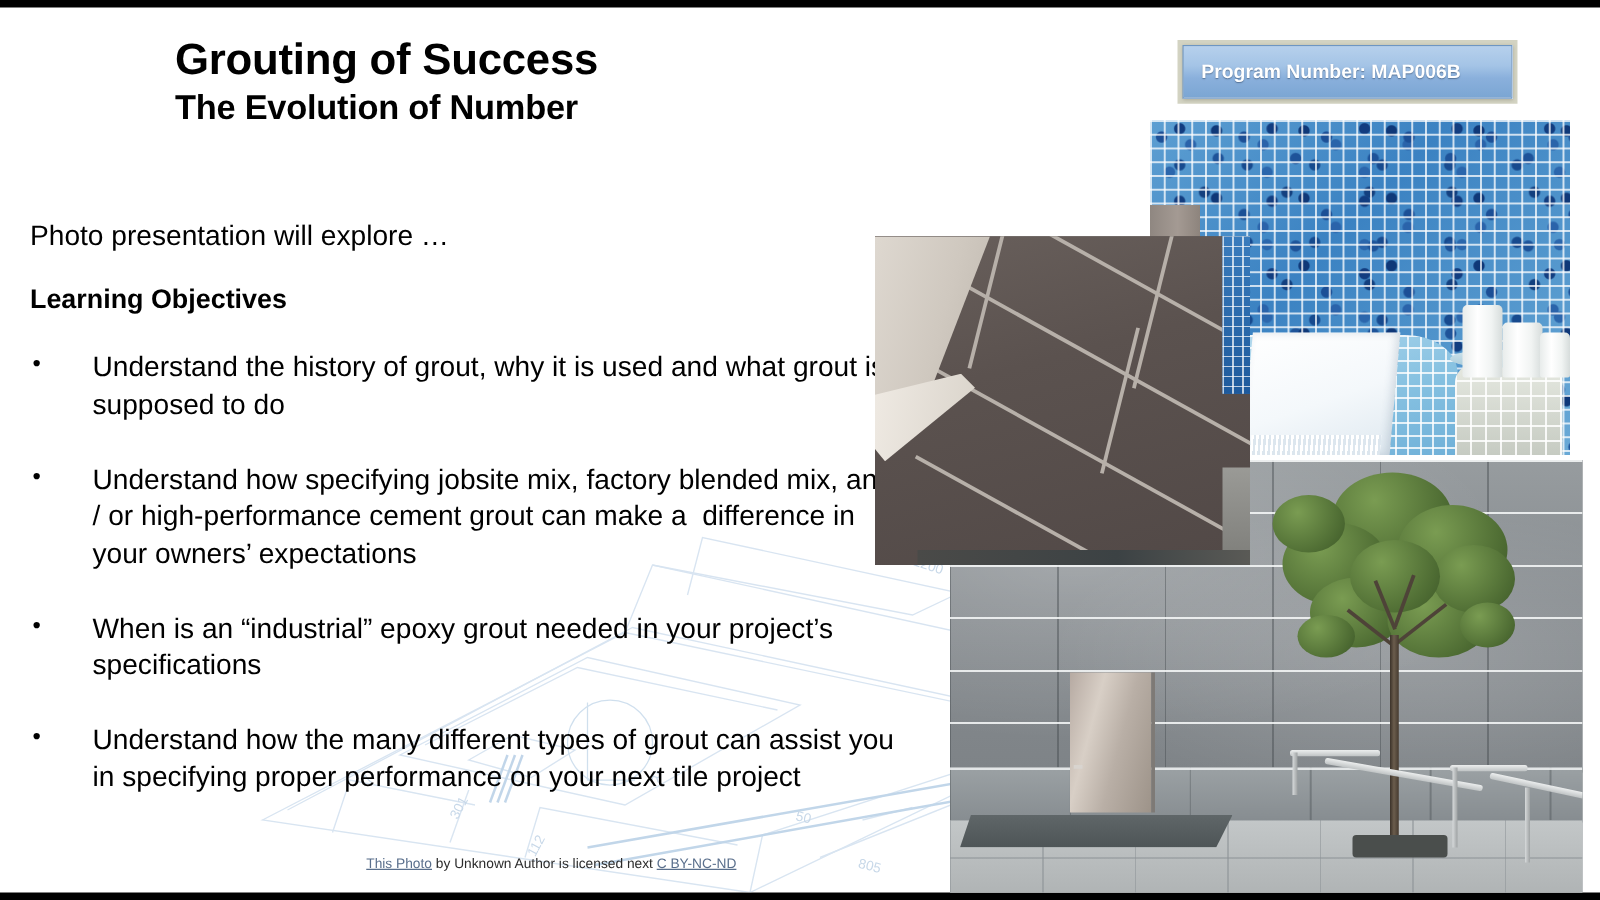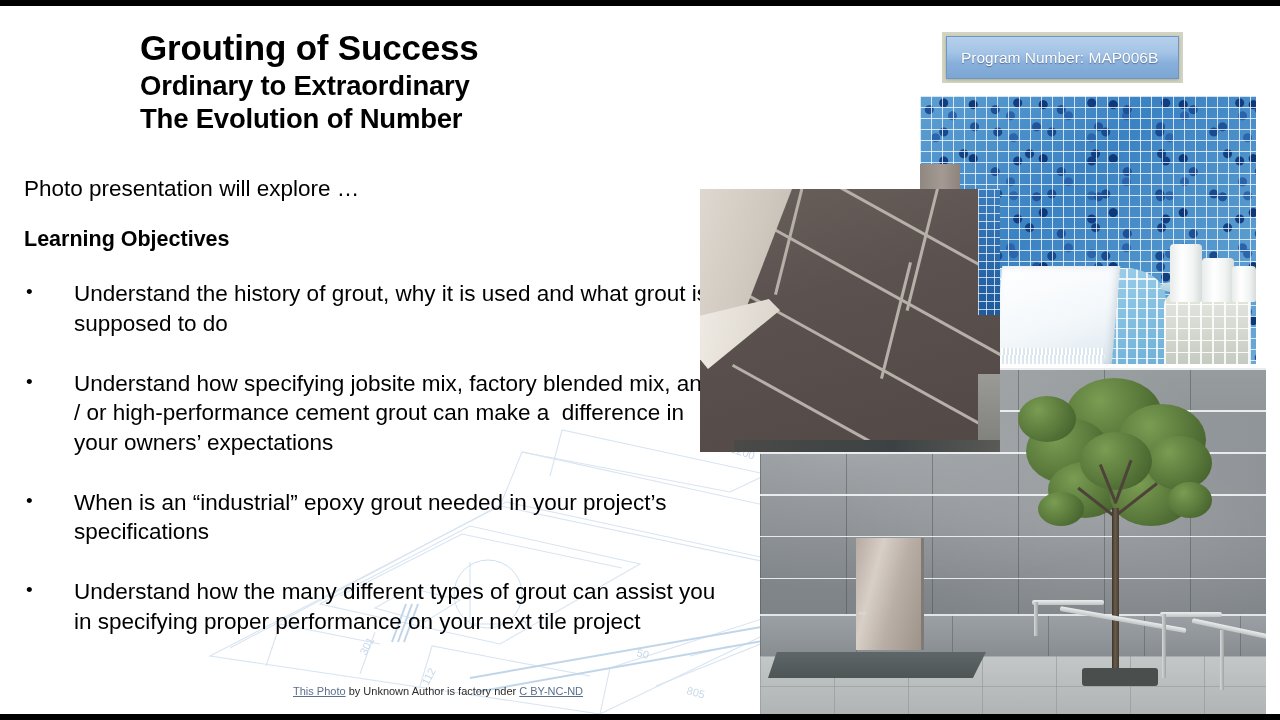--- a/index.html
+++ b/index.html
@@ -61,28 +61,29 @@
     font-weight: bold;
     line-height: 1.22;
     letter-spacing: -0.2px;
   }
 
   
   #program-badge {
     position: absolute;
     left: 946px;
     top: 30px;
-    width: 233px;
+    width: 264px;
     height: 43px;
     background: linear-gradient(to bottom, #b6d0ec 0%, #a4c4e6 38%, #8ab0dc 62%, #7ba6d3 100%);
     border: 1px solid #6e96c2;
     box-shadow: 0 0 0 4px rgba(150,150,110,0.42), 0 1px 3px rgba(0,0,0,0.28);
     display: flex;
     align-items: center;
     padding-left: 14px;
+    font-weight: bold;
   }
   #program-badge .badge-text {
     font-size: 15.5px;
     color: #ffffff;
     text-shadow: 0 1px 1px rgba(40,60,90,0.55);
     white-space: nowrap;
   }
 
   
   #body-block {
@@ -455,21 +456,20 @@
         <text x="516" y="338" transform="rotate(14 516 338)">805</text>
         <text x="632" y="318" transform="rotate(-68 632 318)">906</text>
         <text x="682" y="300" transform="rotate(-68 682 300)">10</text>
         <text x="126" y="272" transform="rotate(-62 126 272)">7</text>
         <text x="350" y="268" transform="rotate(16 350 268)">R</text>
       </g>
     </svg>
 
     <div id="title-block">
       <div class="title-line-1">Grouting of Success</div>
-      <div class="title-line-2">Ordinary to Extraordinary</div>
       <div class="title-line-3">The Evolution of Number</div>
     </div>
 
     <div id="program-badge">
       <span class="badge-text">Program Number: MAP006B</span>
     </div>
 
     <div id="body-block">
       <div class="intro-line">Photo presentation will explore …</div>
       <div class="objectives-heading">Learning Objectives</div>
@@ -487,21 +487,21 @@
           <span class="bullet-text">When is an “industrial” epoxy grout needed in your project’s specifications</span>
         </li>
         <li class="bullet-item">
           <span class="bullet-dot">•</span>
           <span class="bullet-text">Understand how the many different types of grout can assist you in specifying proper performance on your next tile project</span>
         </li>
       </ul>
     </div>
 
     <div id="photo-credit">
-      <a href="#">This Photo</a><span> by Unknown Author is factory nder </span><a href="#">C BY-NC-ND</a>
+      <a href="#">This Photo</a><span> by Unknown Author is licensed next </span><a href="#">C BY-NC-ND</a>
     </div>
 
     <div class="photo" id="photo-mosaic">
       <div class="mosaic-wall"></div>
       <div class="mosaic-left-pillar"></div>
       <div class="mosaic-bench-shadow"></div>
       <div class="mosaic-bench"></div>
       <div class="mosaic-towel"></div>
       <div class="mosaic-stool"></div>
       <div class="mosaic-stool-top"></div>

